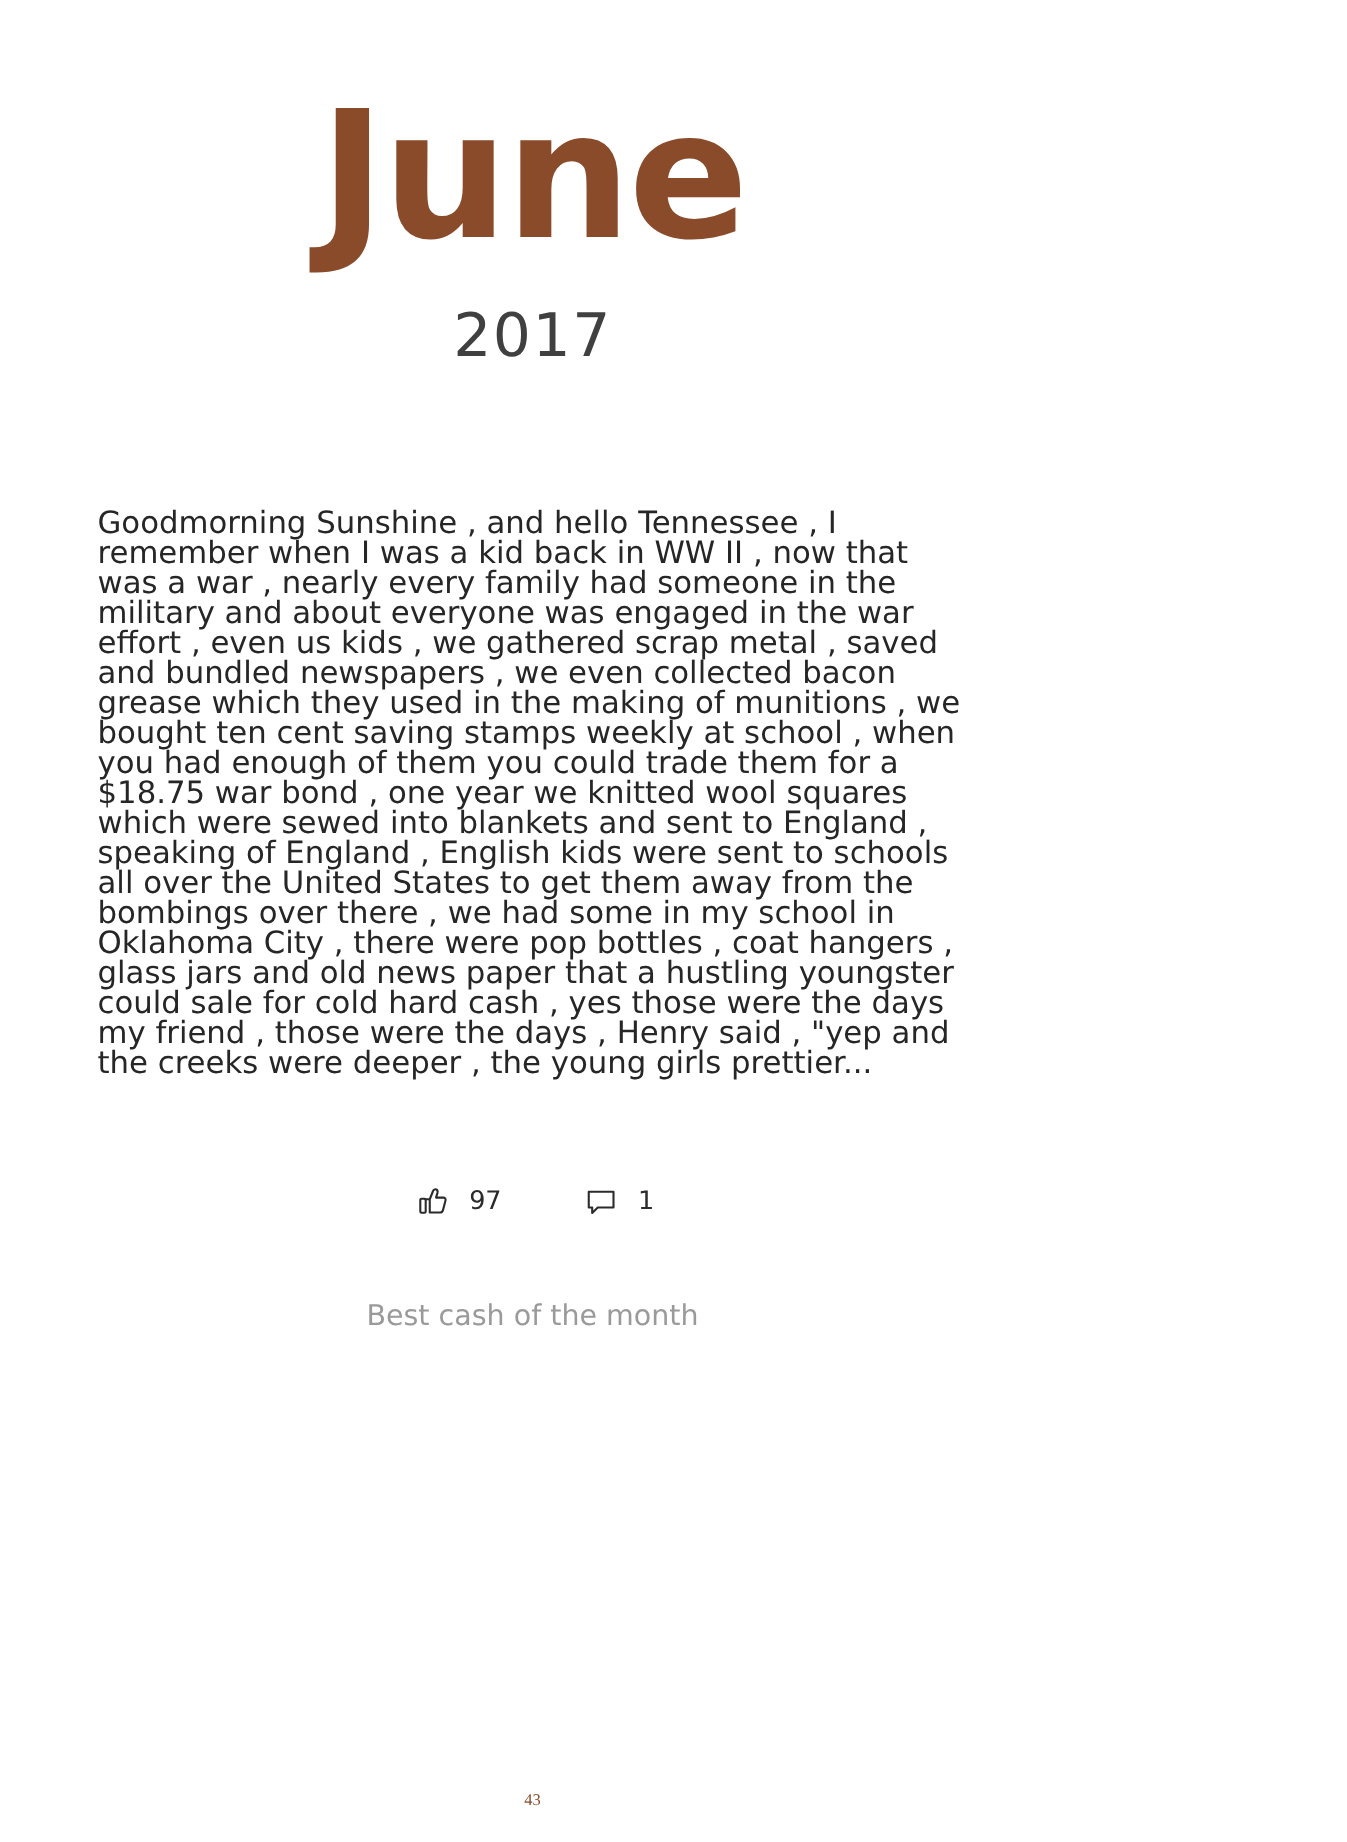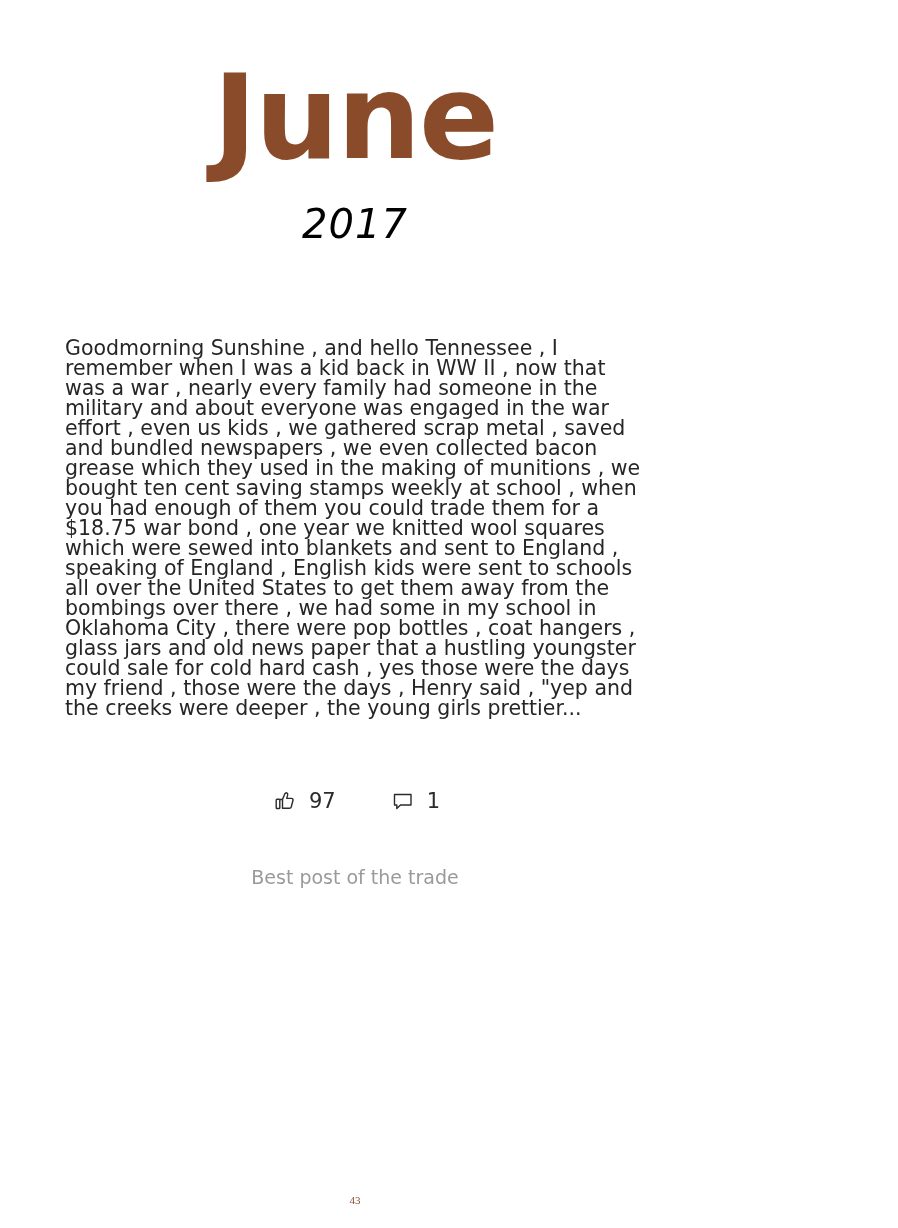--- a/index.html
+++ b/index.html
@@ -34,25 +34,24 @@
     margin: 0;
     padding-top: 58px;
   }
 
   .year-title {
     text-align: center;
     font-family: "DejaVu Sans", sans-serif;
     font-weight: 400;
     font-size: 40px;
     line-height: 1;
-    color: #000000;
+    color: #404040;
     margin: 0;
     padding-top: 28px;
     letter-spacing: 1px;
-    font-style: italic;
   }
 
   .post-body {
     width: 580px;
     margin: 16px auto;
     padding-top: 78px;
     text-align: left;
     font-size: 20.5px;
     line-height: 20px;
     color: #262626;
@@ -69,21 +68,21 @@
     gap: 52px;
   }
 
   .reaction {
     display: flex;
     align-items: center;
     gap: 9px;
   }
 
   .reaction-count {
-    font-size: 21px;
+    font-size: 17px;
     color: #2b2b2b;
     font-family: "DejaVu Sans", sans-serif;
   }
 
   .icon svg {
     display: block;
   }
 
   .caption {
     text-align: center;
@@ -131,17 +130,17 @@
       <span class="icon">
         <svg width="30" height="30" viewBox="0 0 30 30" fill="none" stroke="#2b2b2b" stroke-width="1.4" stroke-linejoin="round" stroke-linecap="round">
           <path d="M6.5 8.5 L23 8.5 L23 19 L12.5 19 L8.8 22.6 L8.8 19 L6.5 19 Z"></path>
         </svg>
       </span>
       <span class="reaction-count">1</span>
     </div>
 
   </div>
 
-  <div class="caption">Best post of the trade</div>
+  <div class="caption">Best cash of the month</div>
 
   <div class="page-number">43</div>
 
 </div>
 
 </body></html>

